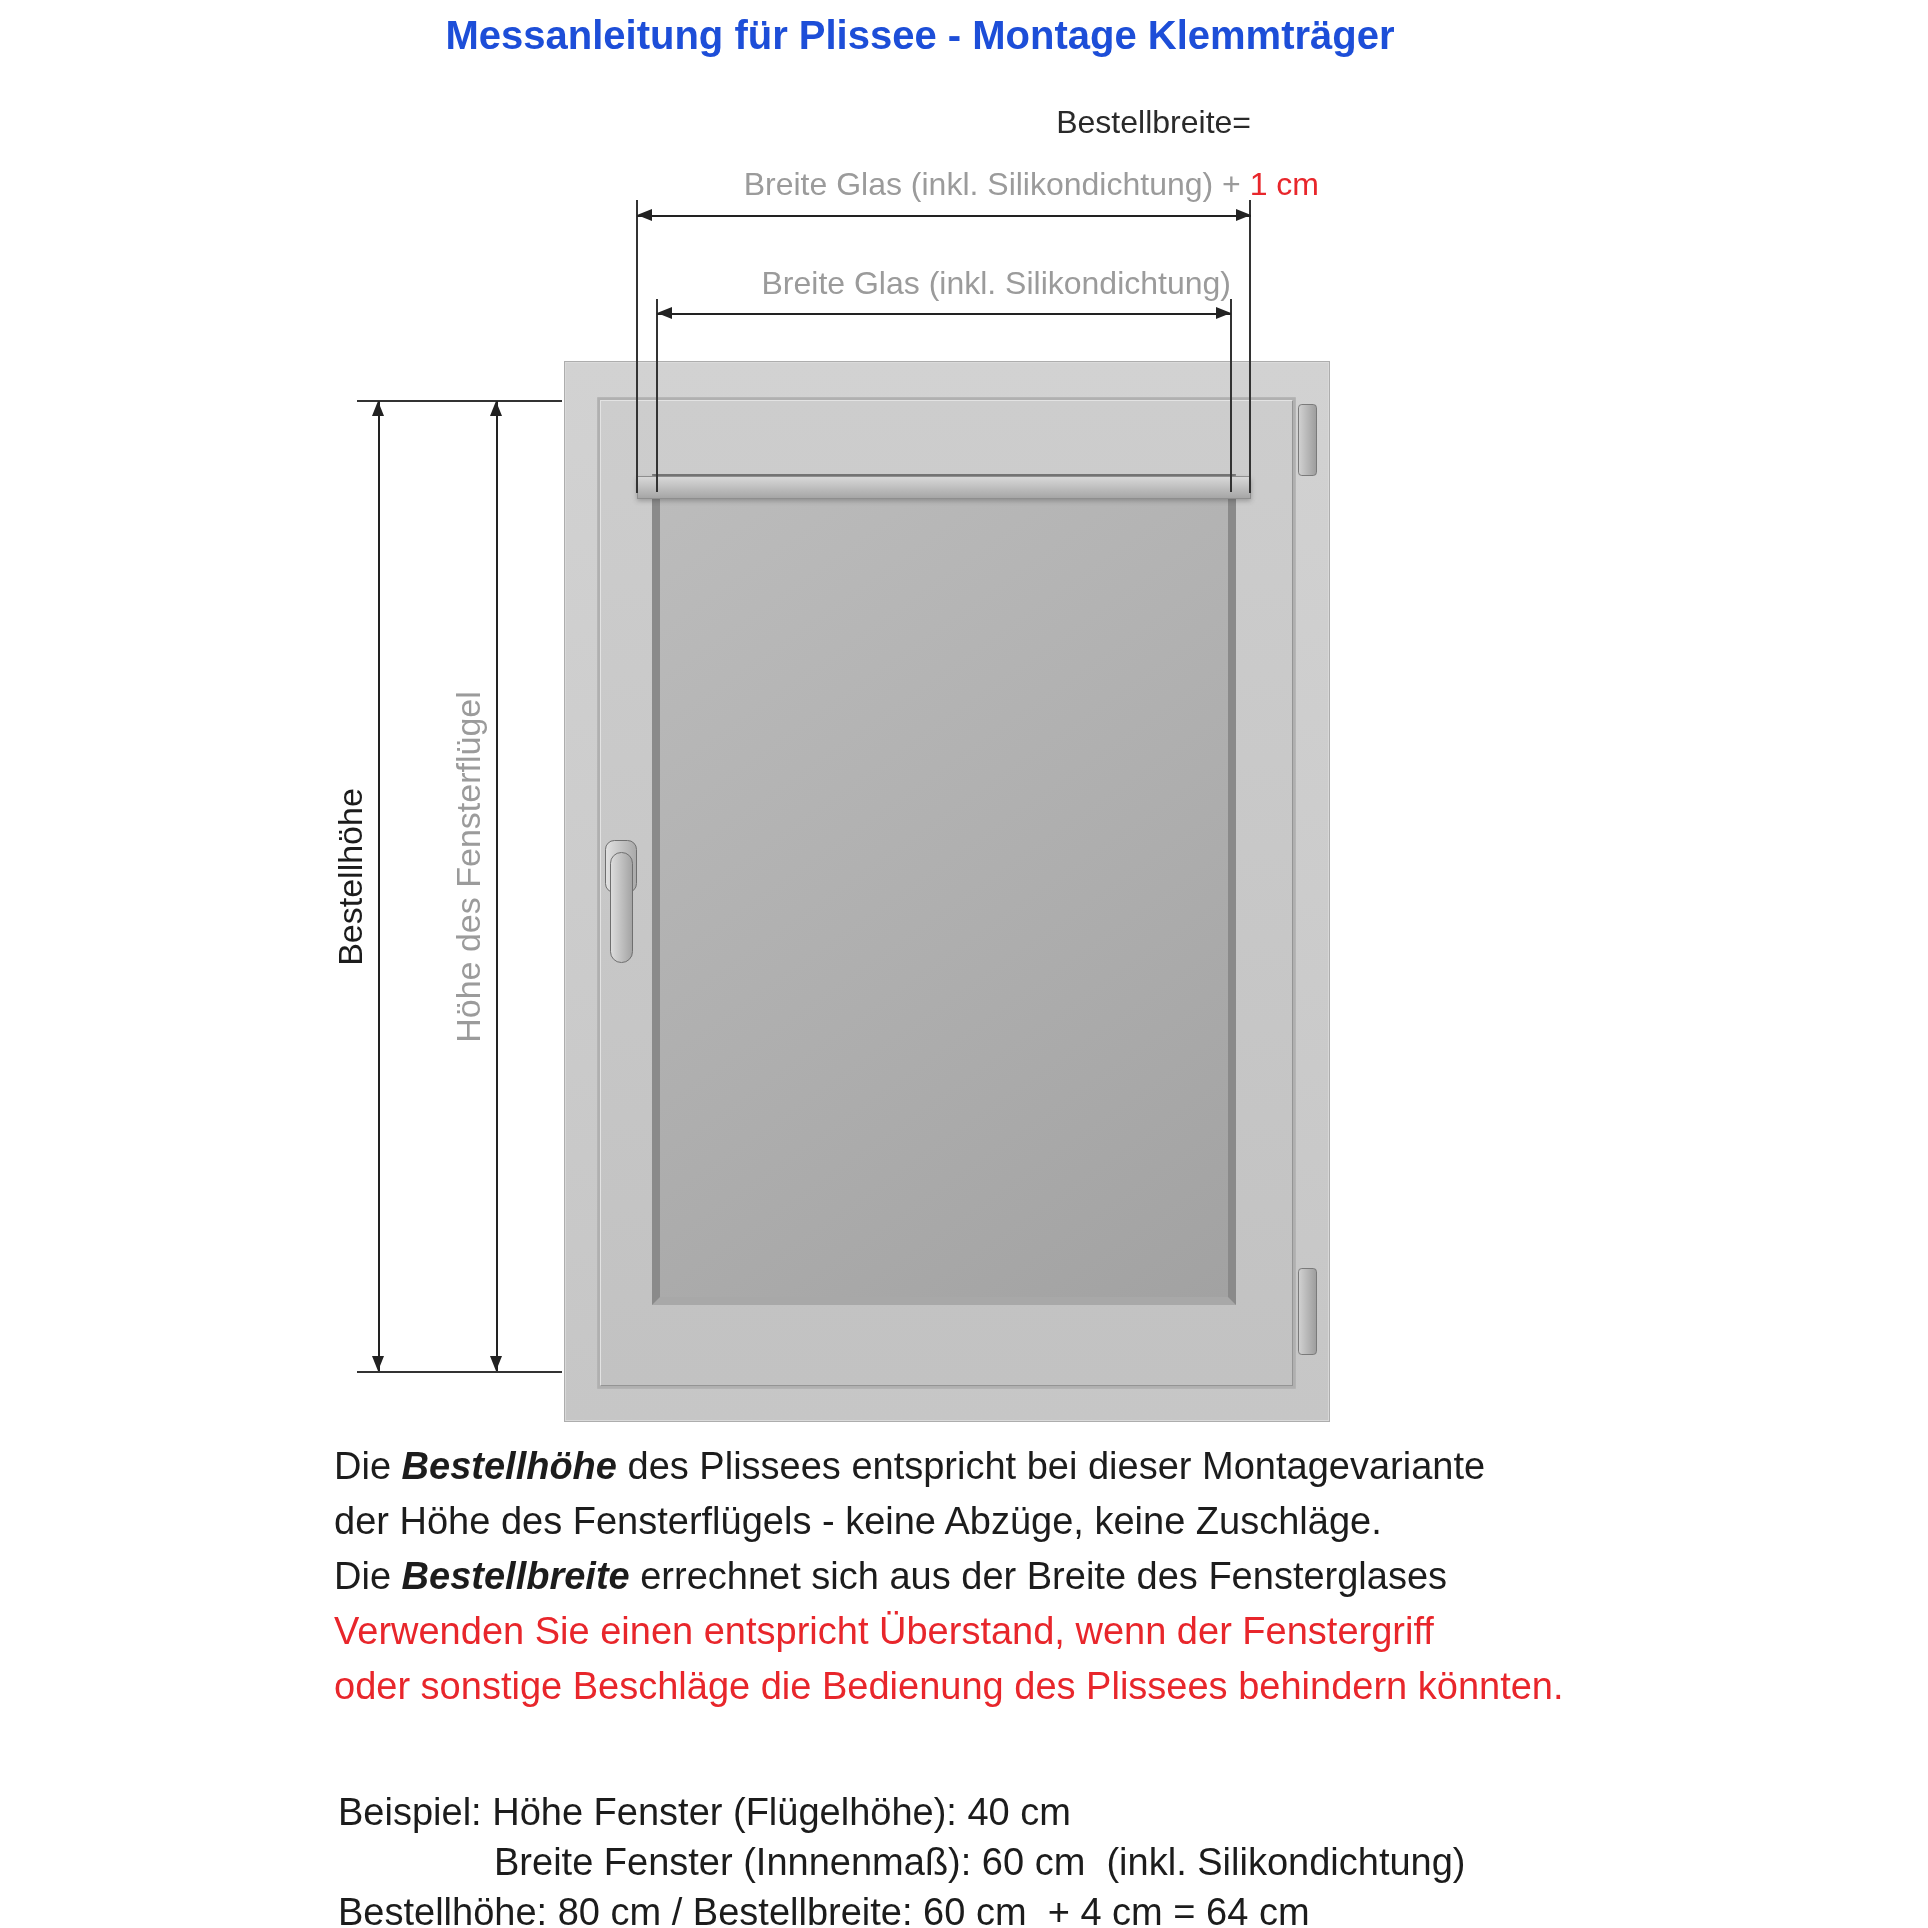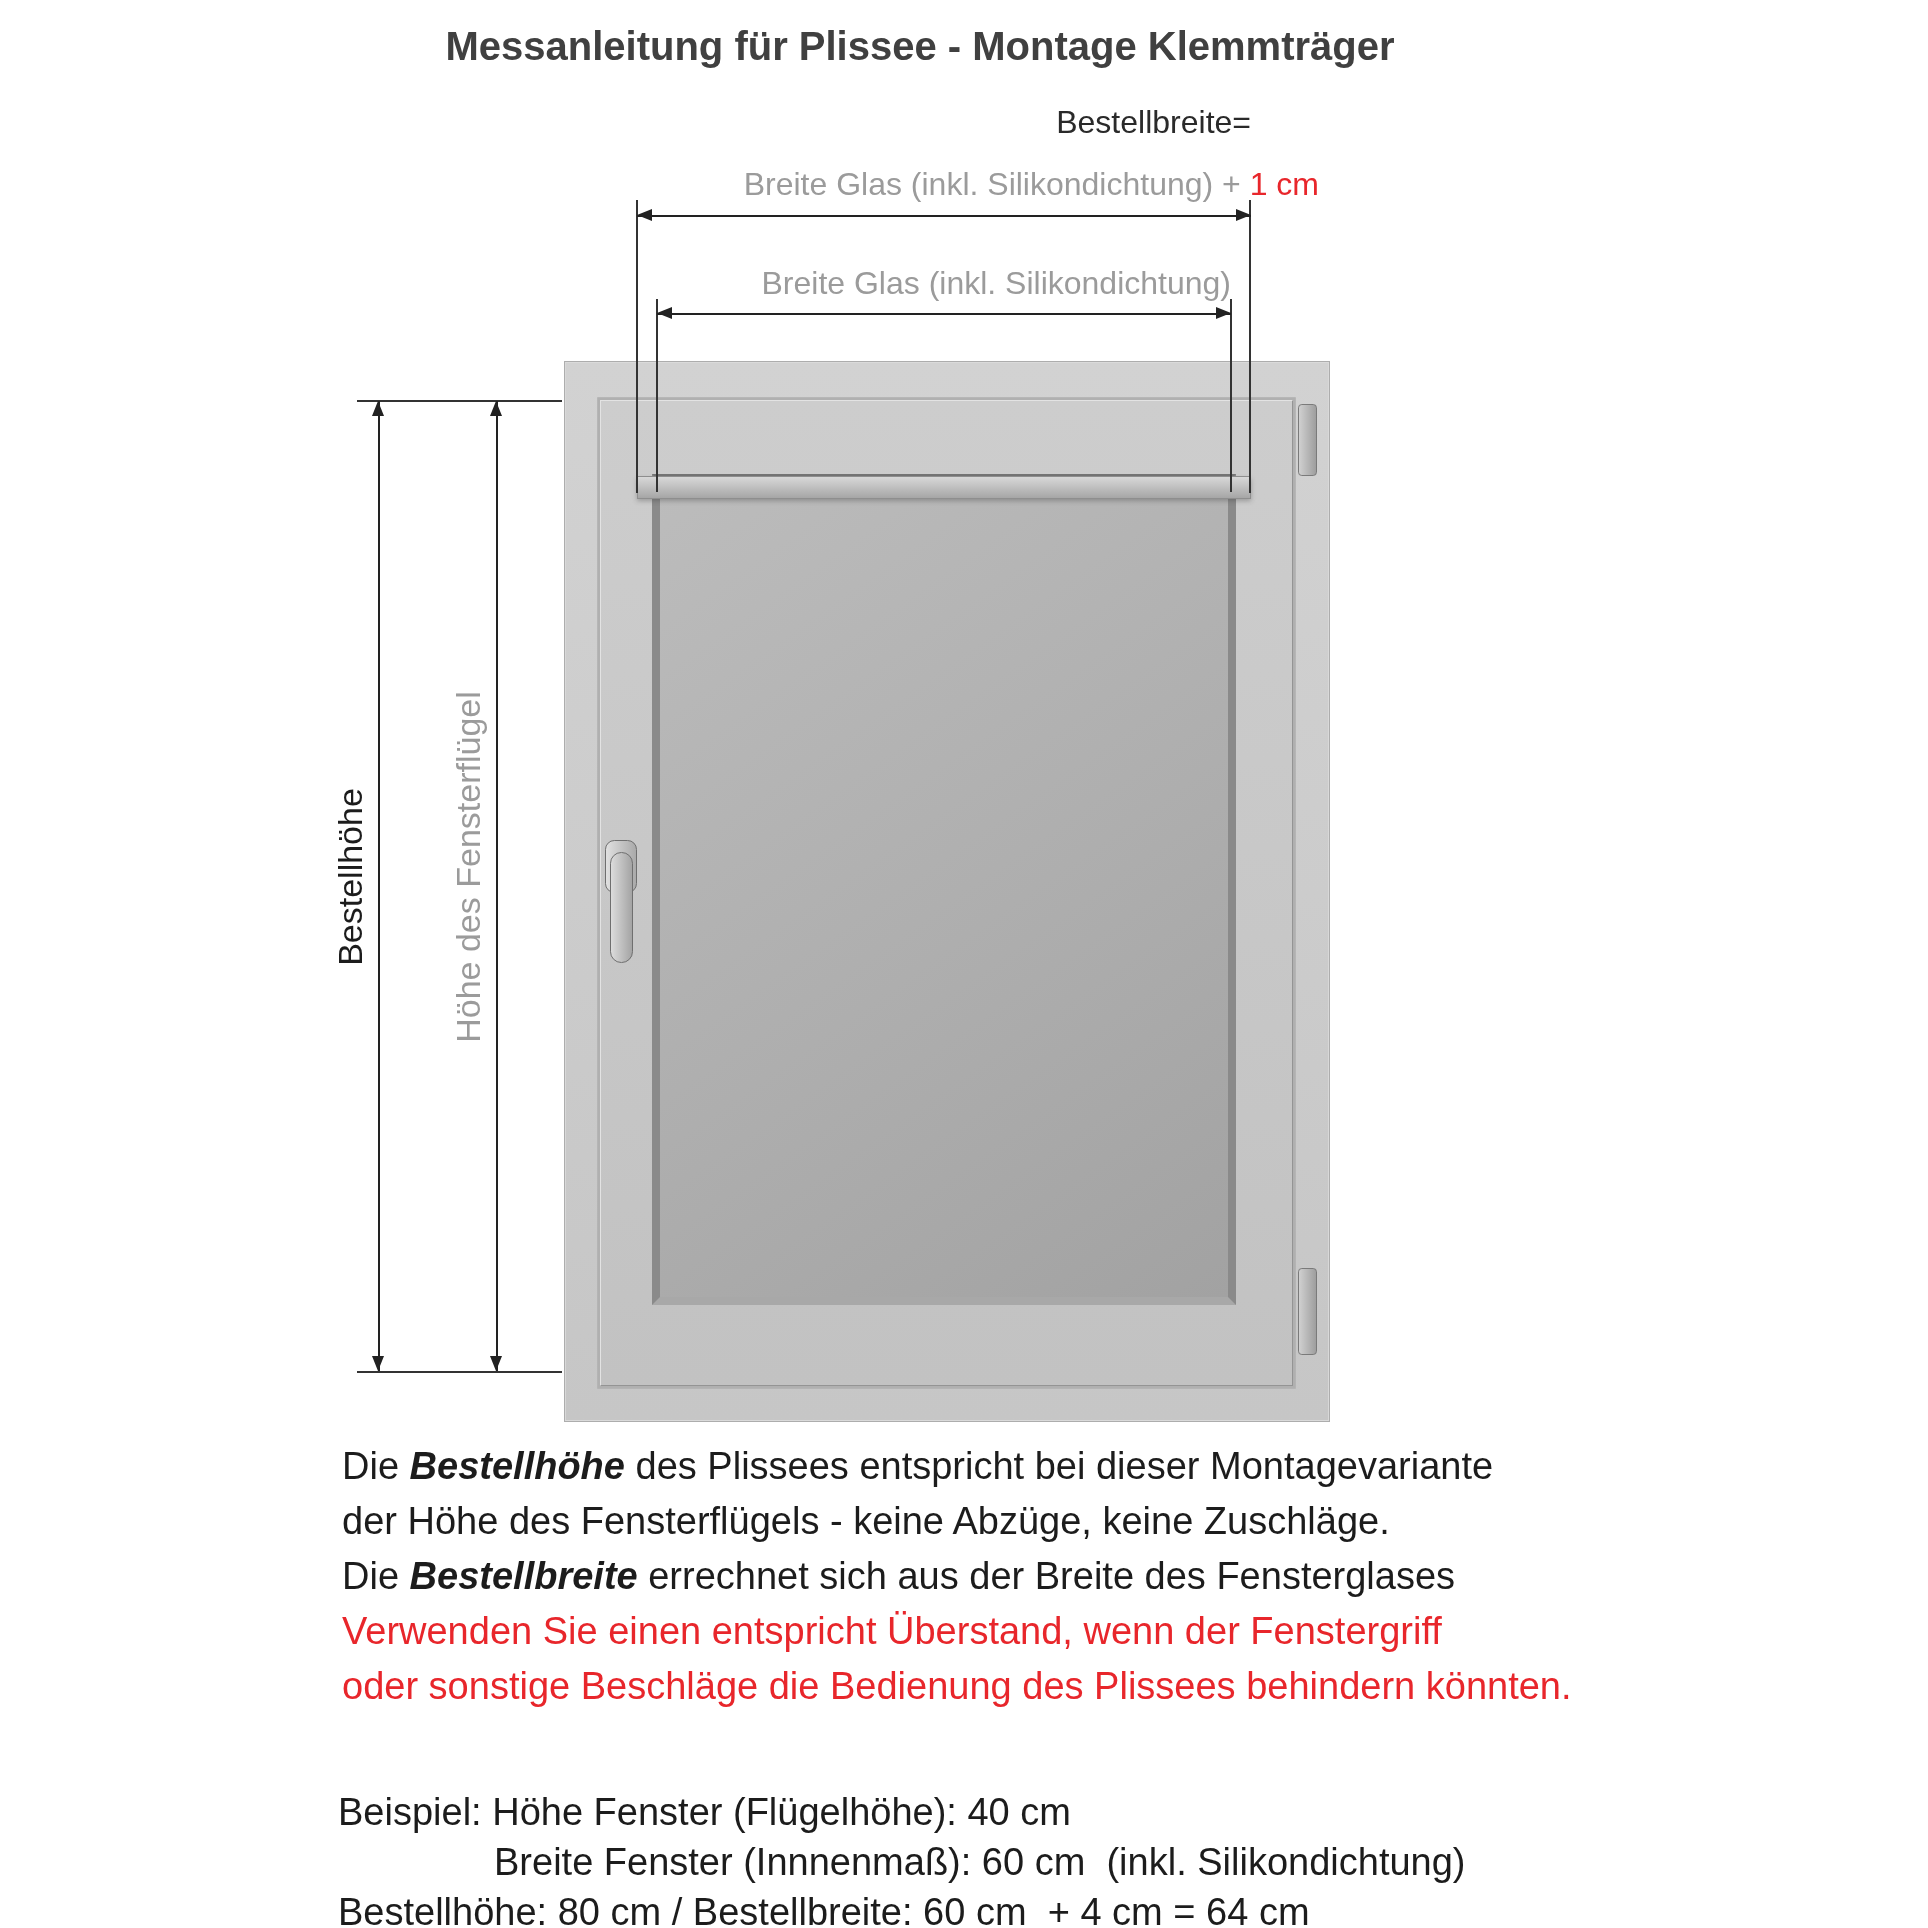--- a/index.html
+++ b/index.html
@@ -10,27 +10,27 @@
   }
   .page {
     position: relative;
     width: 1928px;
     height: 1928px;
     background: #ffffff;
     overflow: hidden;
   }
   .title {
     position: absolute;
-    top: 24px;
+    top: 13px;
     left: 0;
     width: 1840px;
     text-align: center;
     font-size: 40px;
     font-weight: bold;
-    color: #404040;
+    color: #1d4ed8;
   }
   .lbl {
     position: absolute;
     text-align: right;
     font-size: 32px;
     color: #222222;
     white-space: nowrap;
   }
   .lbl-order-width { top: 104px; left: 637px; width: 614px; color: #2a2a2a; }
   .lbl-outer-width { top: 166px; left: 566px; width: 753px; color: #9b9b9b; }
@@ -175,21 +175,21 @@
     width: 22.6px; height: 111px;
     background: linear-gradient(90deg, #dcdcdc, #a4a4a4);
     border: 1.9px solid #6f6f6f;
     border-radius: 11.3px;
     box-sizing: border-box;
   }
 
   
   .bodytext {
     position: absolute;
-    left: 342px; top: 1439px;
+    left: 334px; top: 1439px;
     font-size: 38px;
     line-height: 55px;
     color: #1c1c1c;
   }
   .example {
     position: absolute;
     left: 338px; top: 1787px;
     font-size: 38px;
     line-height: 50px;
     color: #1c1c1c;

